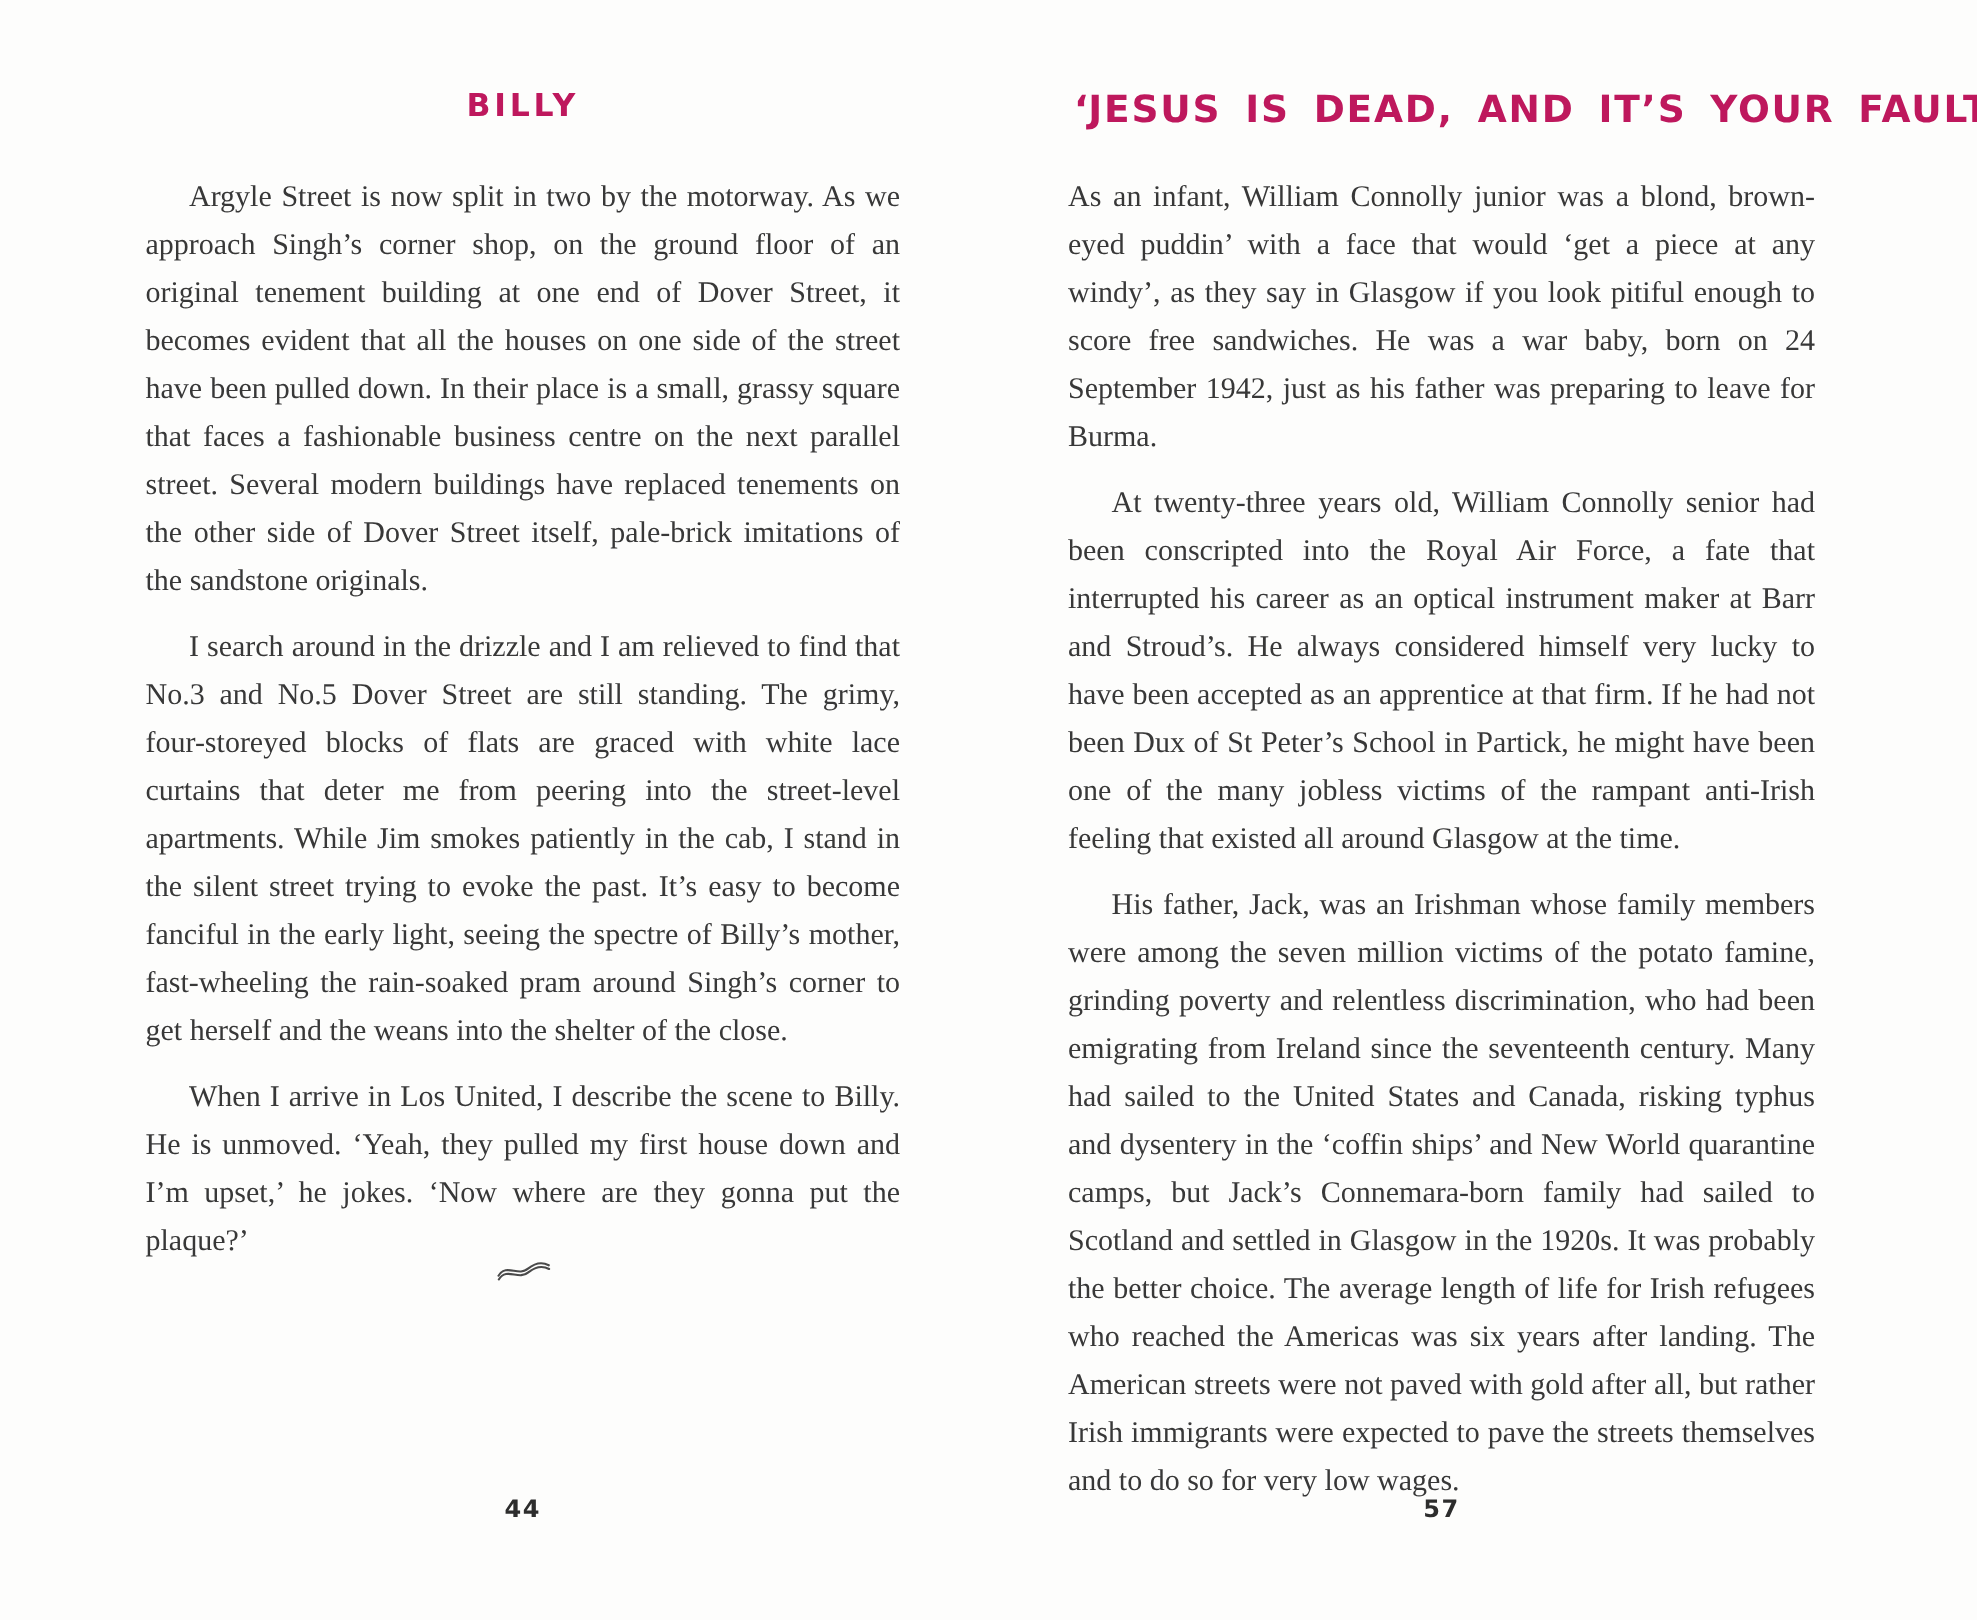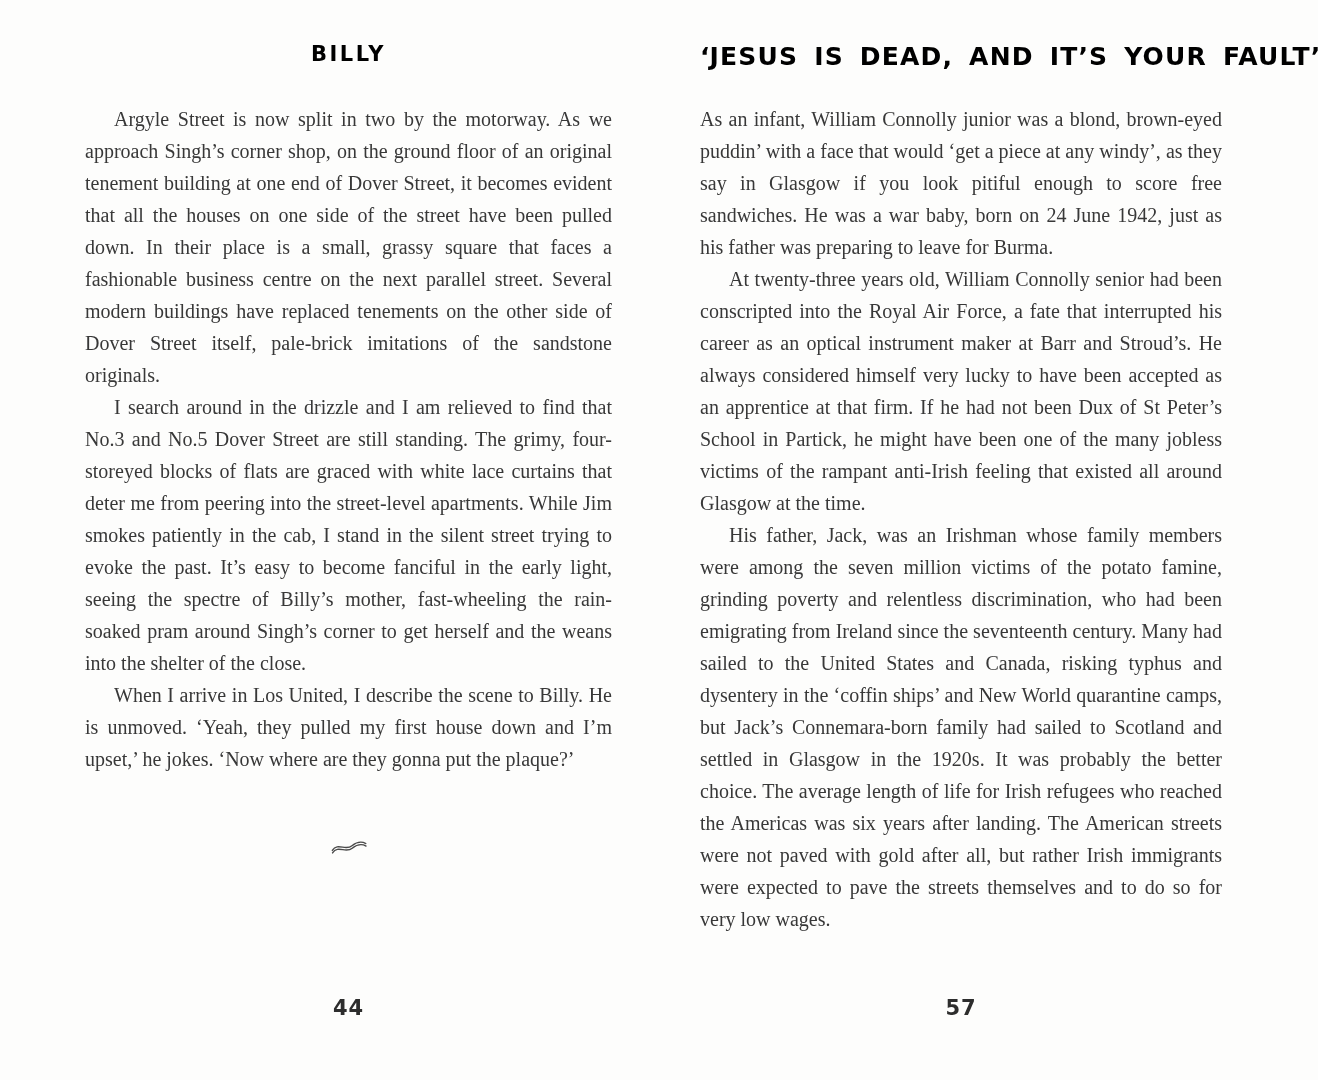--- a/index.html
+++ b/index.html
@@ -21,66 +21,66 @@
     height: 1080px;
   }
   .page-left  { left: 85px;  width: 527px; }
   .page-right { left: 700px; width: 522px; }
 
   .running-head {
     position: absolute;
     top: 42px;
     left: 0;
     right: 0;
-    margin: 0;
+    margin: 16px;
     text-align: center;
     font-family: "DejaVu Sans", "Liberation Sans", sans-serif;
     font-weight: bold;
     font-size: 21px;
     letter-spacing: 2.5px;
-    color: #000000;
+    color: #be185d;
   }
   .page-right .running-head {
     font-size: 25px;
     letter-spacing: 1.2px;
     word-spacing: 6px;
     white-space: nowrap;
   }
 
   .body-text {
     position: absolute;
     top: 103px;
     left: 0;
     right: 0;
     text-align: justify;
     font-size: 20px;
     line-height: 32px;
     color: #383838;
   }
-  .para { margin: 0; padding: 0; }
+  .para { margin: 12px; padding: 0; }
   .para.indent { text-indent: 29px; }
 
   .ornament {
     position: absolute;
     top: 838px;
     left: 0;
     right: 0;
     text-align: center;
   }
   .ornament svg { display: inline-block; transform: rotate(-5deg); }
 
   .page-number {
     position: absolute;
     top: 996px;
     left: 0;
     right: 0;
     text-align: center;
     font-family: "DejaVu Sans", "Liberation Sans", sans-serif;
     font-weight: bold;
-    font-size: 21px;
+    font-size: 16px;
     letter-spacing: 1px;
     color: #2d2d2d;
   }
 </style>
 </head>
 <body>
 
 <div>
 
   <section class="page page-left">
@@ -99,21 +99,21 @@
       </svg>
     </div>
 
     <div class="page-number">44</div>
   </section>
 
   <section class="page page-right">
     <h1 class="running-head">‘JESUS IS DEAD, AND IT’S YOUR FAULT’</h1>
 
     <div class="body-text">
-      <p class="para">As an infant, William Connolly junior was a blond, brown-eyed puddin’ with a face that would ‘get a piece at any windy’, as they say in Glasgow if you look pitiful enough to score free sandwiches. He was a war baby, born on 24 June 1942, just as his father was preparing to leave for Burma.</p>
+      <p class="para">As an infant, William Connolly junior was a blond, brown-eyed puddin’ with a face that would ‘get a piece at any windy’, as they say in Glasgow if you look pitiful enough to score free sandwiches. He was a war baby, born on 24 September 1942, just as his father was preparing to leave for Burma.</p>
       <p class="para indent">At twenty-three years old, William Connolly senior had been conscripted into the Royal Air Force, a fate that interrupted his career as an optical instrument maker at Barr and Stroud’s. He always considered himself very lucky to have been accepted as an apprentice at that firm. If he had not been Dux of St Peter’s School in Partick, he might have been one of the many jobless victims of the rampant anti-Irish feeling that existed all around Glasgow at the time.</p>
       <p class="para indent">His father, Jack, was an Irishman whose family members were among the seven million victims of the potato famine, grinding poverty and relentless discrimination, who had been emigrating from Ireland since the seventeenth century. Many had sailed to the United States and Canada, risking typhus and dysentery in the ‘coffin ships’ and New World quarantine camps, but Jack’s Connemara-born family had sailed to Scotland and settled in Glasgow in the 1920s. It was probably the better choice. The average length of life for Irish refugees who reached the Americas was six years after landing. The American streets were not paved with gold after all, but rather Irish immigrants were expected to pave the streets themselves and to do so for very low wages.</p>
     </div>
 
     <div class="page-number">57</div>
   </section>
 
 </div>
 
 </body></html>

